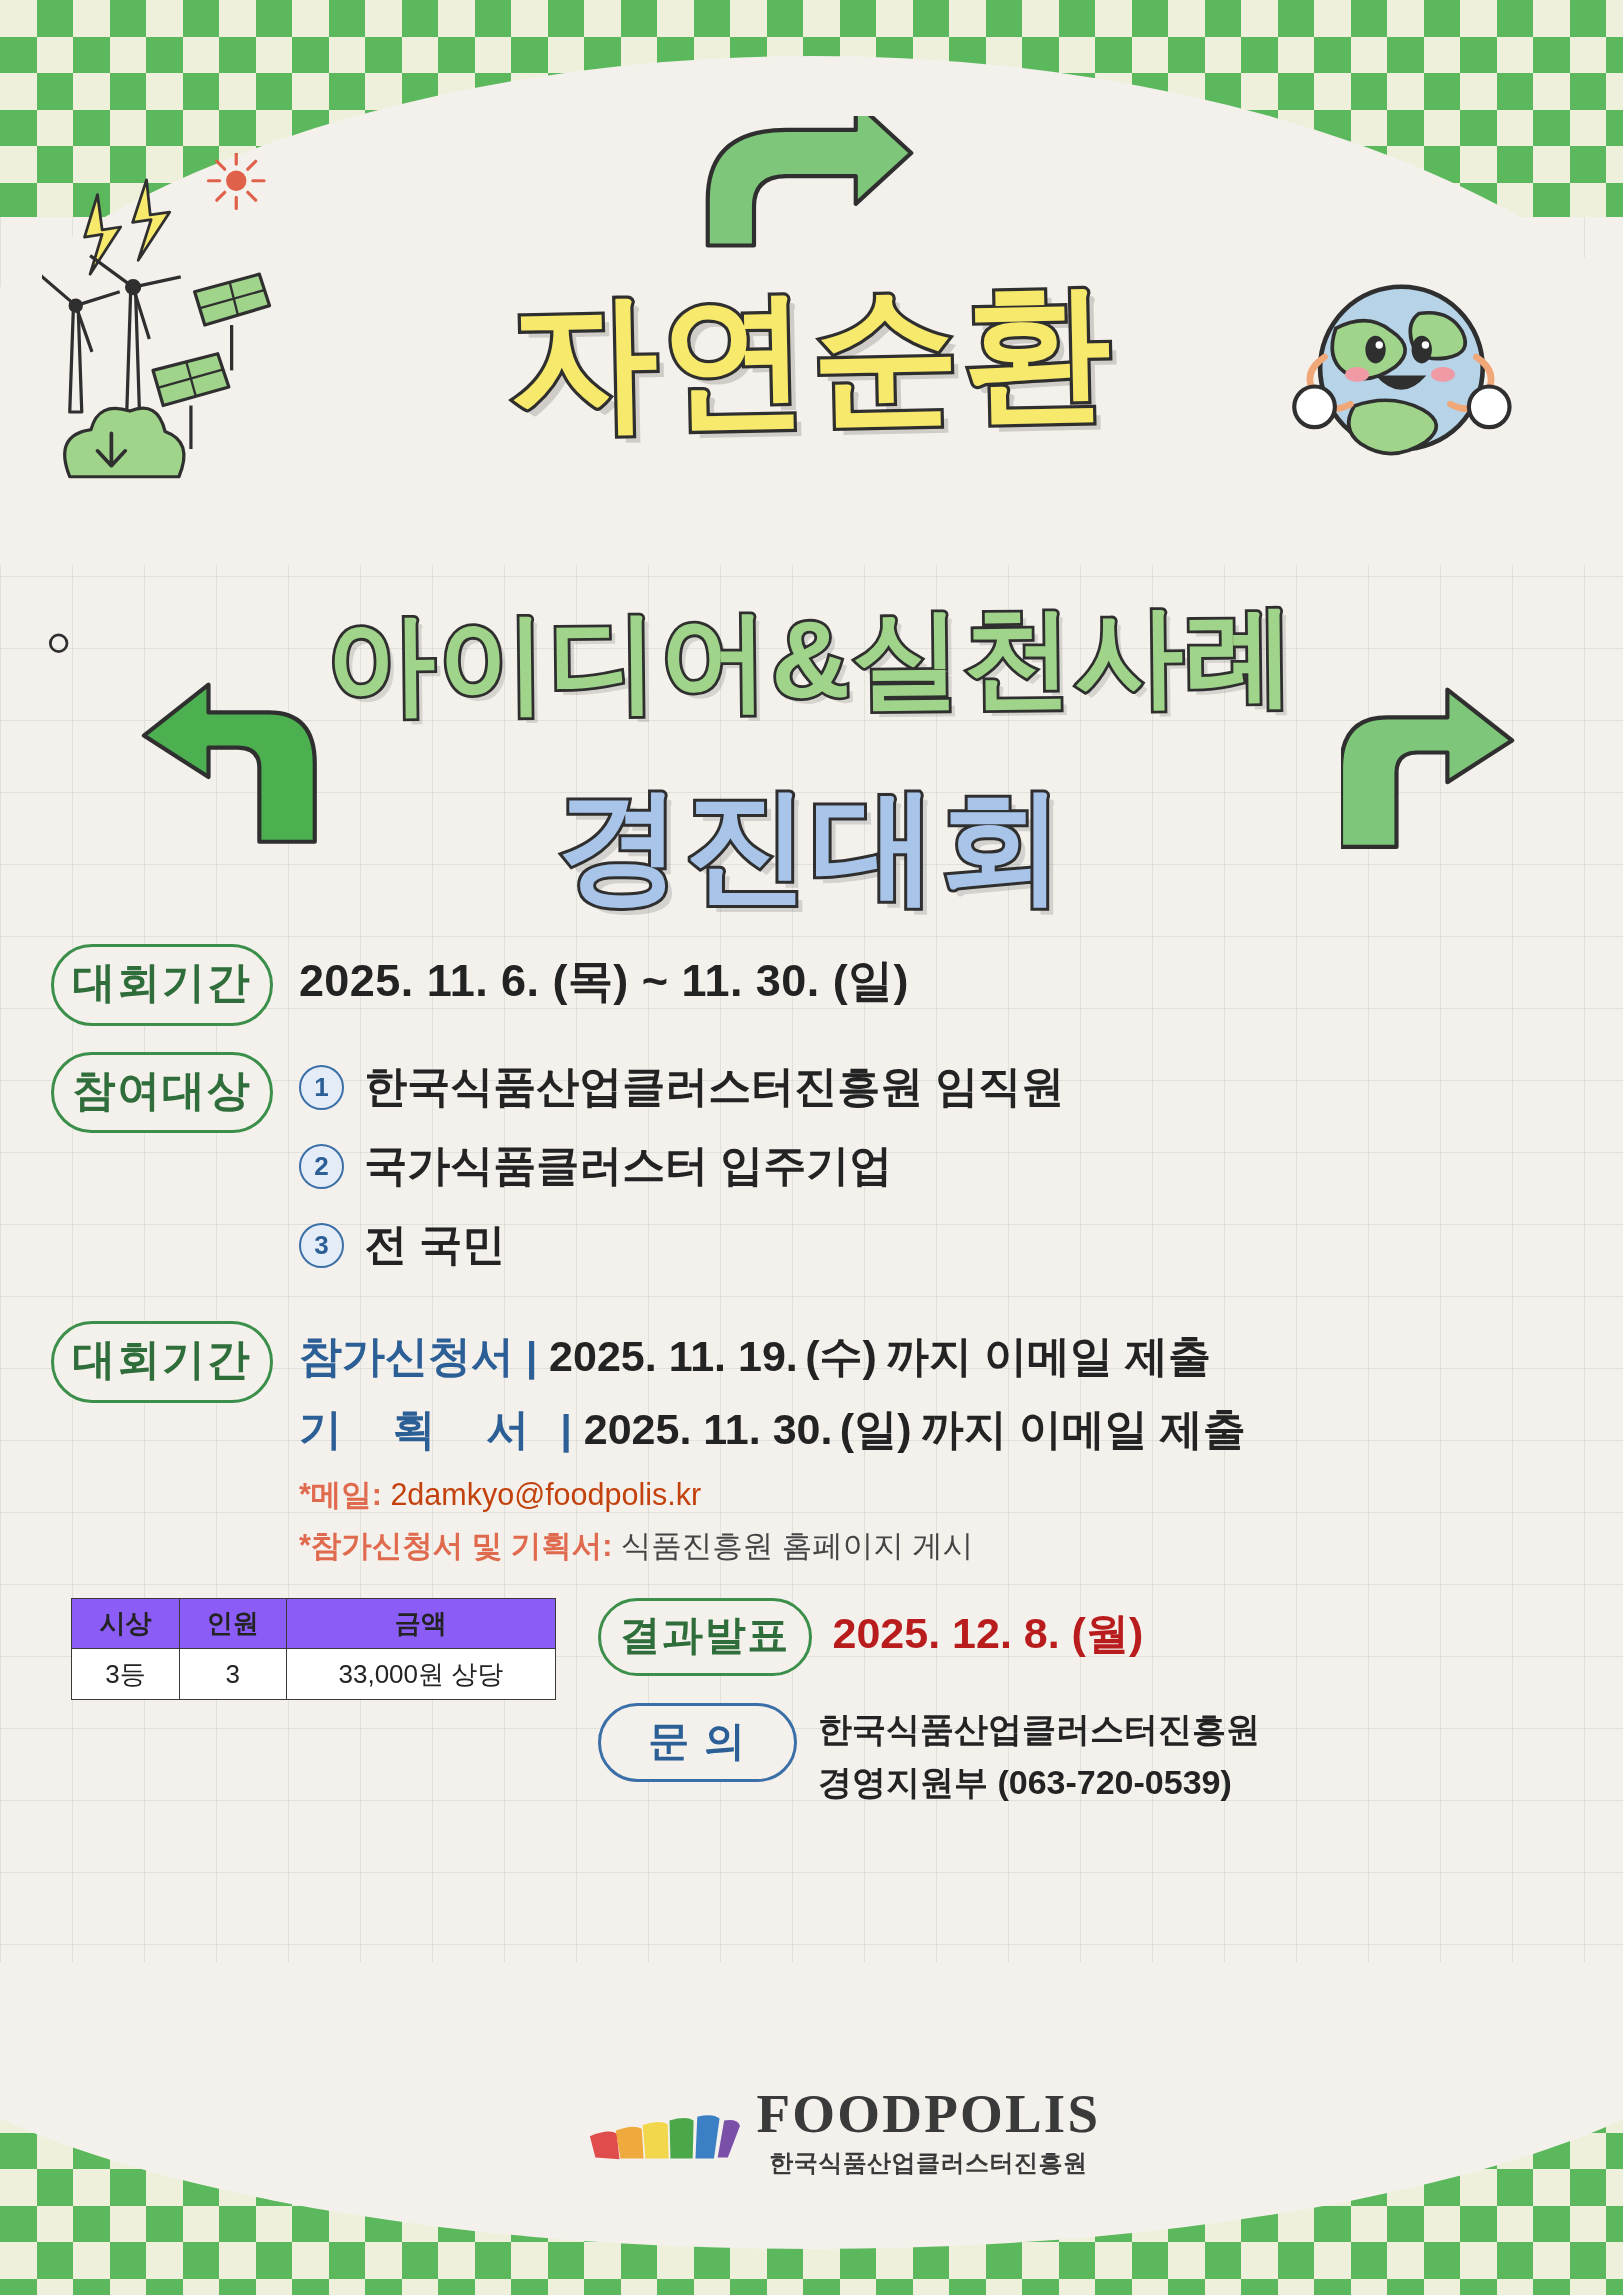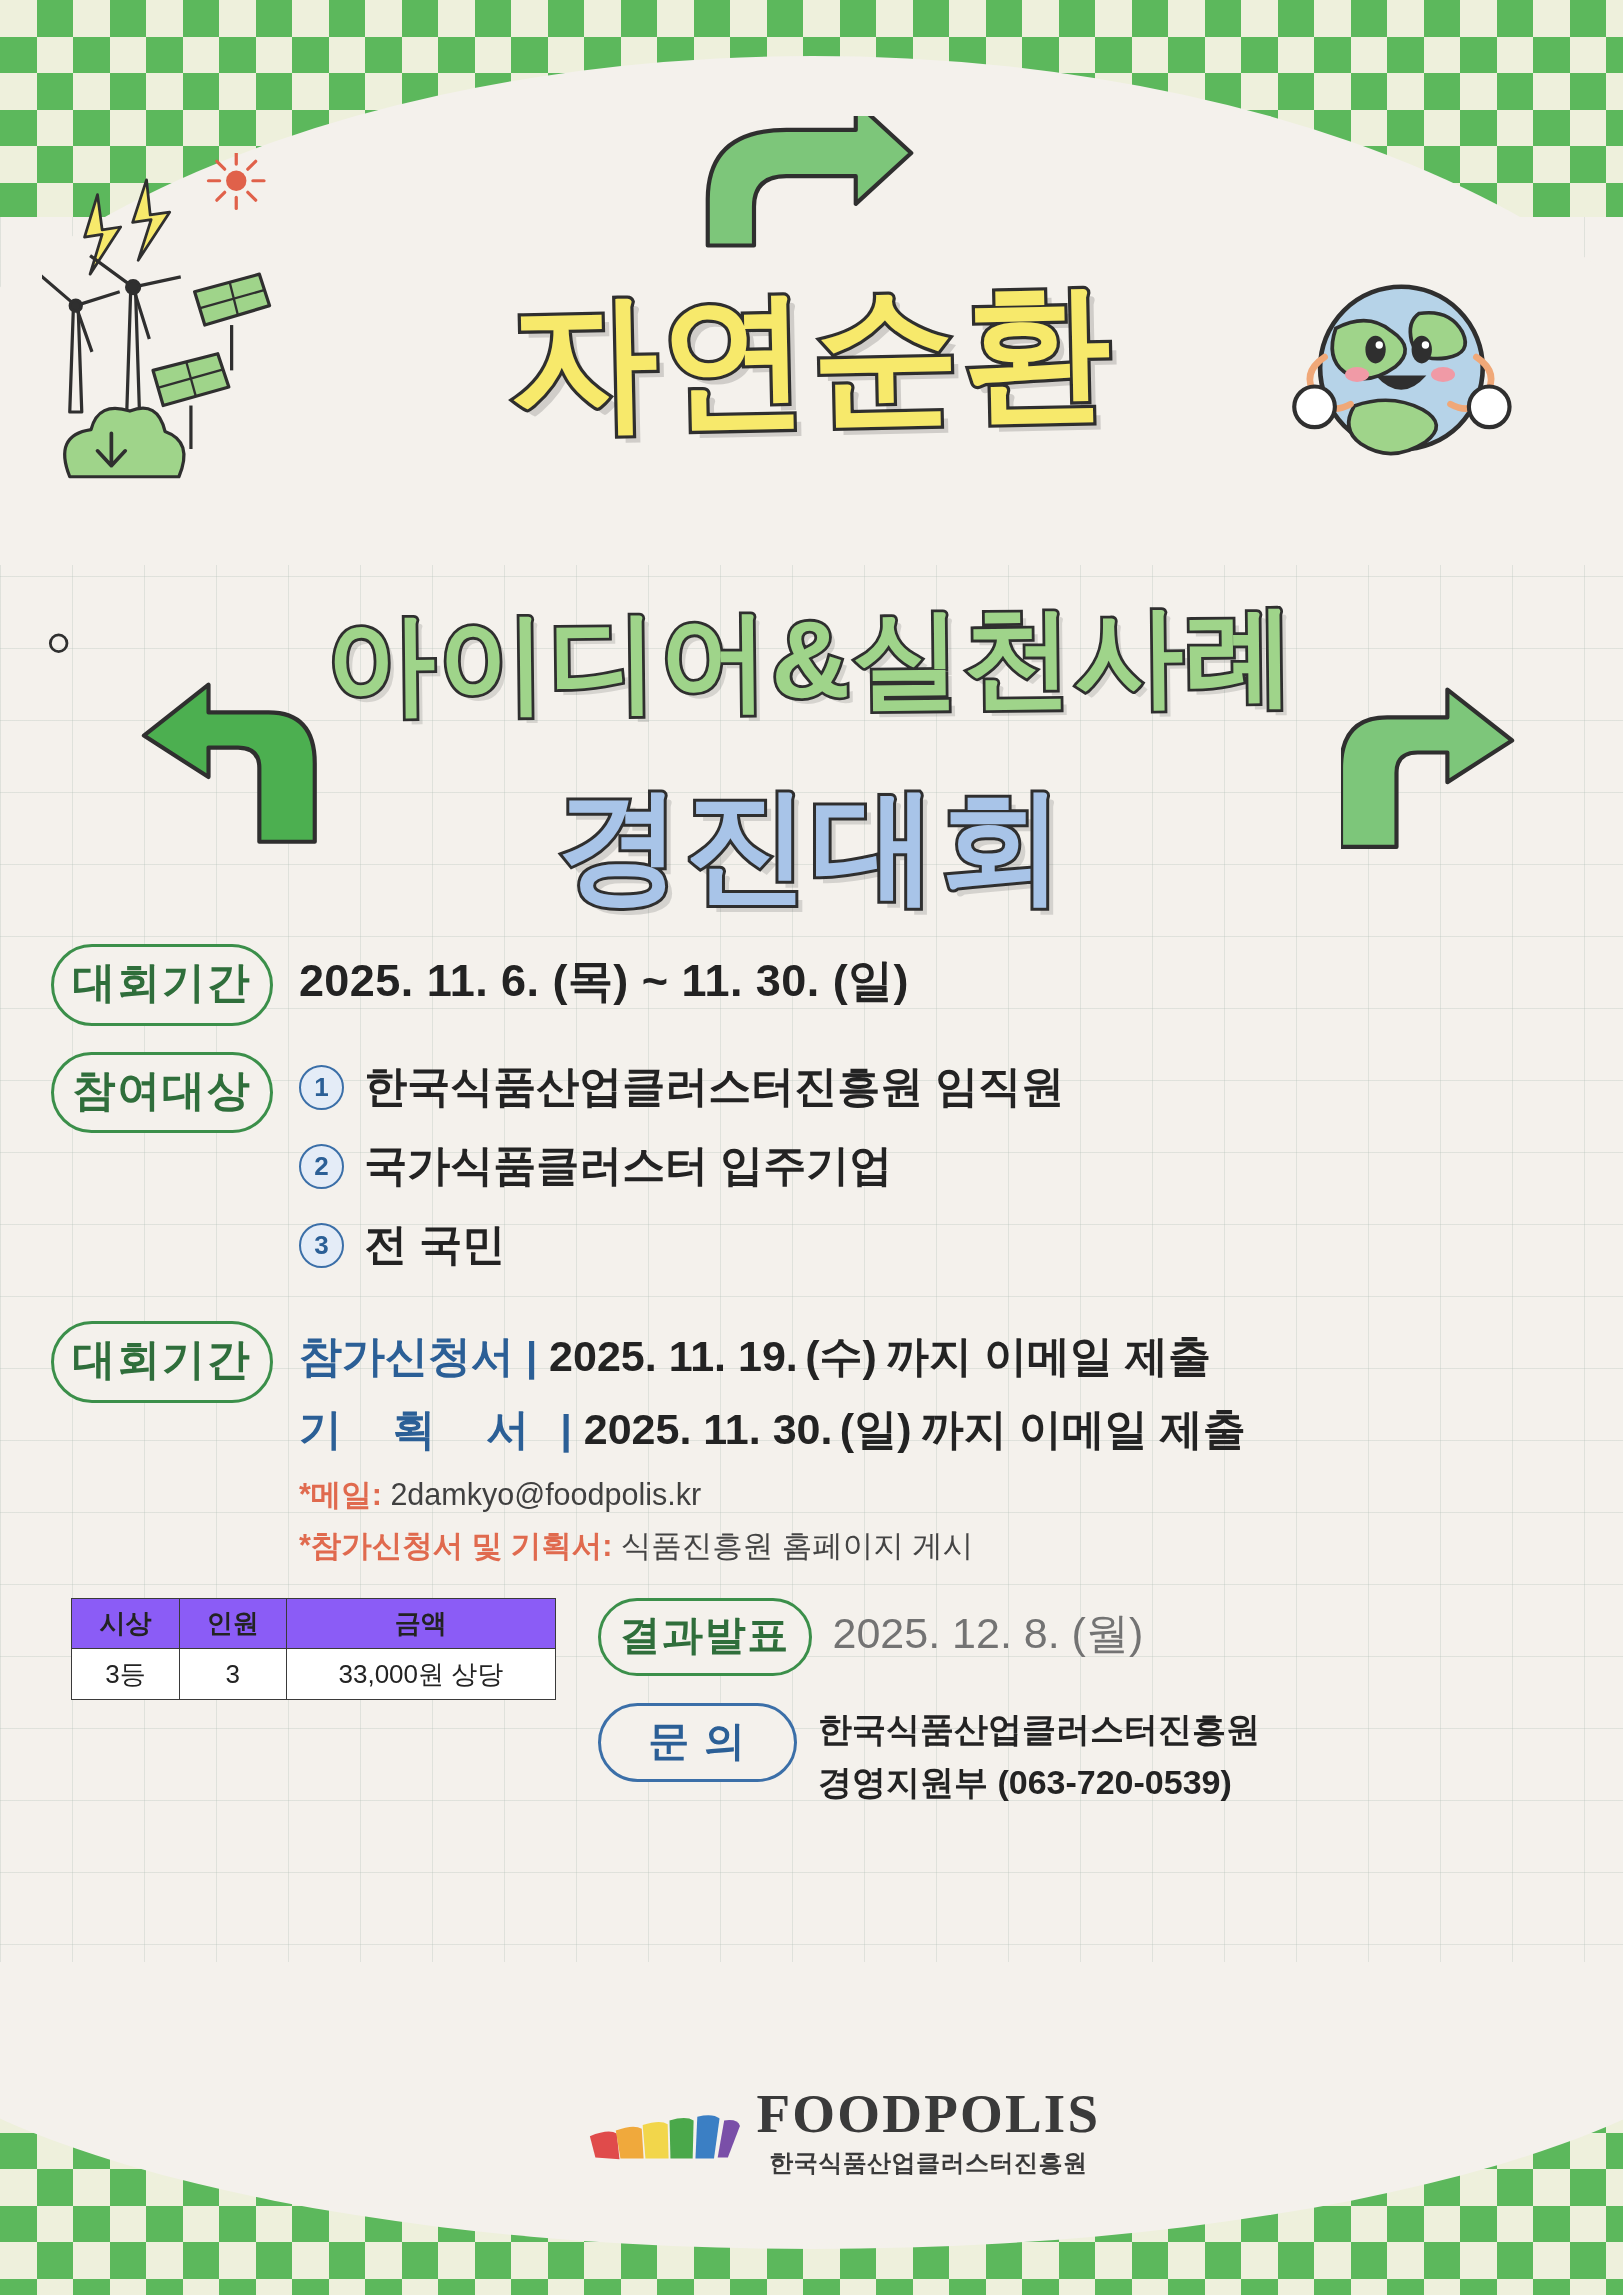--- a/index.html
+++ b/index.html
@@ -219,21 +219,21 @@
     font-size: 43px;
     font-weight: bold;
   }
   .note {
     font-size: 30.5px;
     margin-top: 10.2px;
     color: #232323;
     white-space: nowrap;
   }
   .note b { color: #e06a4e; }
-  .note .nv { color: #404040; font-weight: normal; }
+  .note .nv { color: #c2410c; font-weight: normal; }
   .note .nv2 { color: #444; font-weight: normal; }
 
   
   .bottom-area {
     display: flex;
     padding: 0 51px;
     margin-top: 30.5px;
     align-items: flex-start;
   }
   .award-left {
@@ -267,22 +267,22 @@
     padding-left: 42px;
   }
   .right-row {
     display: flex;
     align-items: flex-start;
     margin-bottom: 27px;
   }
   .right-row .pill { min-width: 199px; font-size: 41px; }
   .right-val {
     font-size: 43px;
-    font-weight: normal;
-    color: #737373;
+    font-weight: bold;
+    color: #b91c1c;
     padding-left: 21px;
     padding-top: 7.4px;
     white-space: nowrap;
   }
   .contact-val {
     padding-left: 21px;
     padding-top: 3.7px;
   }
   .contact-val div {
     font-size: 34px;

